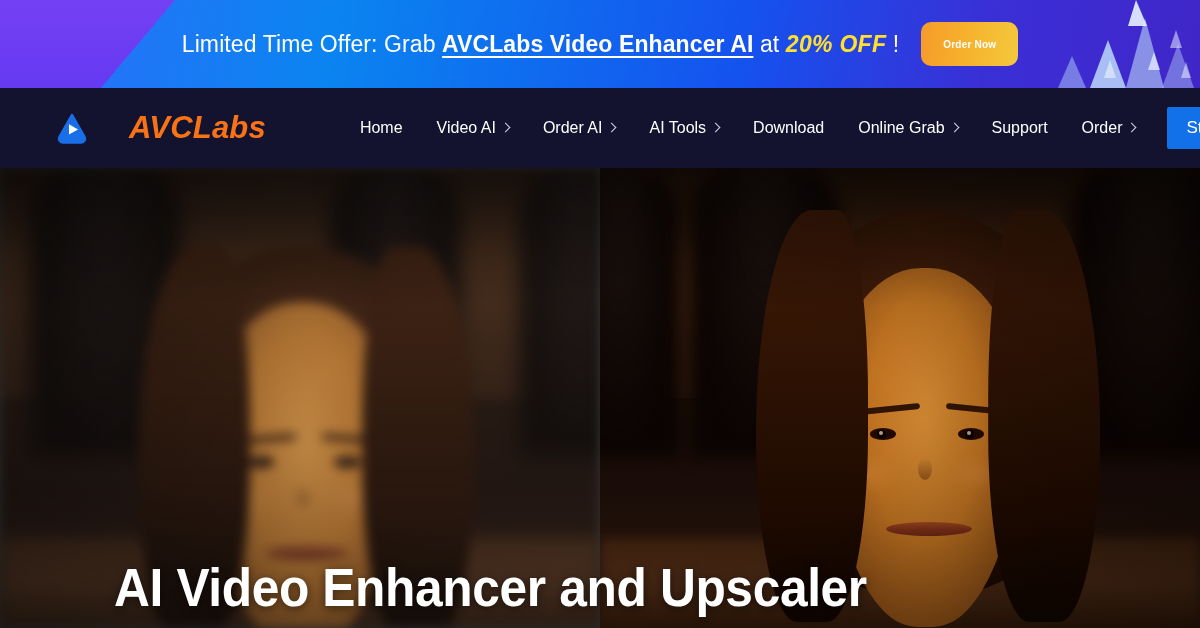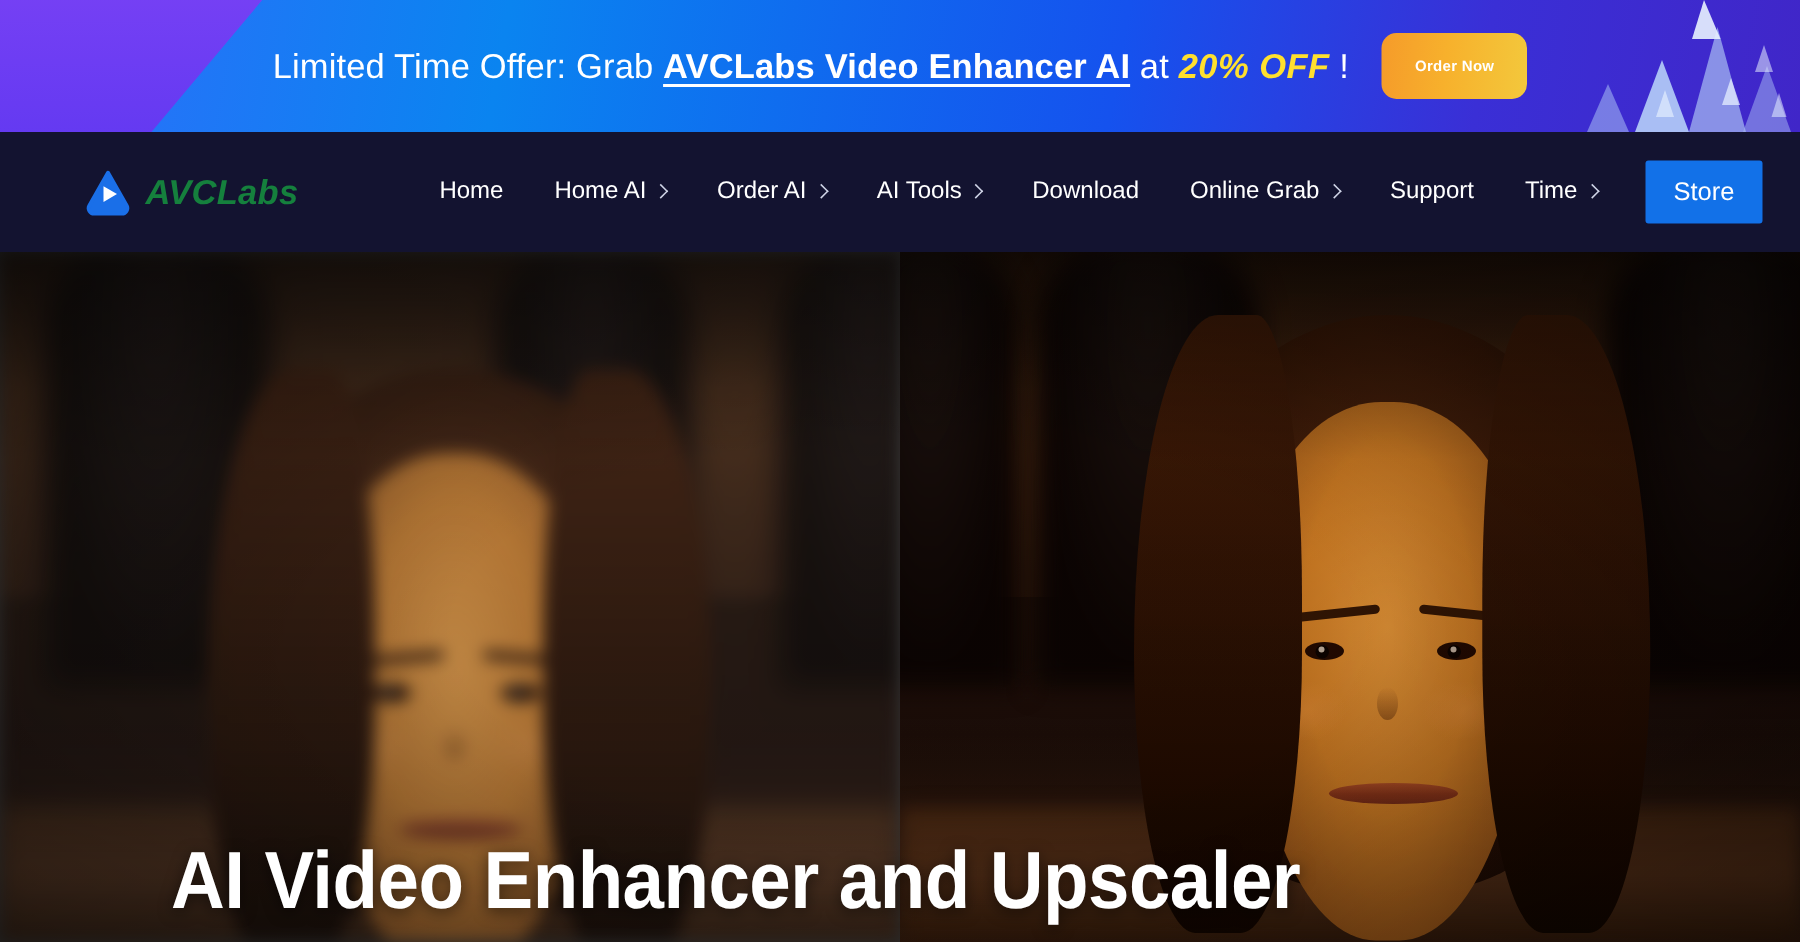--- a/index.html
+++ b/index.html
@@ -54,22 +54,23 @@
   
   .navbar{
     position:relative;
     width:1200px; height:80px;
     background:#131330;
     display:flex; align-items:center;
     padding-left:56px; padding-right:32px;
   }
   .brand{ display:flex; align-items:center; gap:9px; cursor:pointer; }
   .brand-name{
-    color:#15803d; font-size:23px; font-weight:700; font-style:italic;
+    color:#f97316; font-size:31px; font-weight:700; font-style:italic;
     letter-spacing:.2px;
+    margin-left:32px;
   }
   .nav-links{
     display:flex; align-items:center; gap:0;
     margin-left:77px;
   }
   .nav-item{
     display:flex; align-items:center; gap:6px;
     padding:0 17px;
     color:#ffffff; font-size:16px; font-weight:400;
     white-space:nowrap; cursor:pointer;
@@ -204,21 +205,21 @@
       <path d="M13.0 12.2 L22.0 17.4 L13.0 22.6 Z" fill="#ffffff"></path>
     </svg>
     <span class="brand-name">AVCLabs</span>
   </div>
 
   <div class="nav-links">
     <div class="nav-item">
       <span>Home</span>
     </div>
     <div class="nav-item">
-      <span>Home AI</span>
+      <span>Video AI</span>
       <i class="chev"></i>
     </div>
     <div class="nav-item">
       <span>Order AI</span>
       <i class="chev"></i>
     </div>
     <div class="nav-item">
       <span>AI Tools</span>
       <i class="chev"></i>
     </div>
@@ -226,21 +227,21 @@
       <span>Download</span>
     </div>
     <div class="nav-item">
       <span>Online Grab</span>
       <i class="chev"></i>
     </div>
     <div class="nav-item">
       <span>Support</span>
     </div>
     <div class="nav-item">
-      <span>Time</span>
+      <span>Order</span>
       <i class="chev"></i>
     </div>
     <button class="store-btn">Store</button>
   </div>
 </div>
 
 <div class="hero">
   <div class="hero-img">
 
     <div class="left-half">

